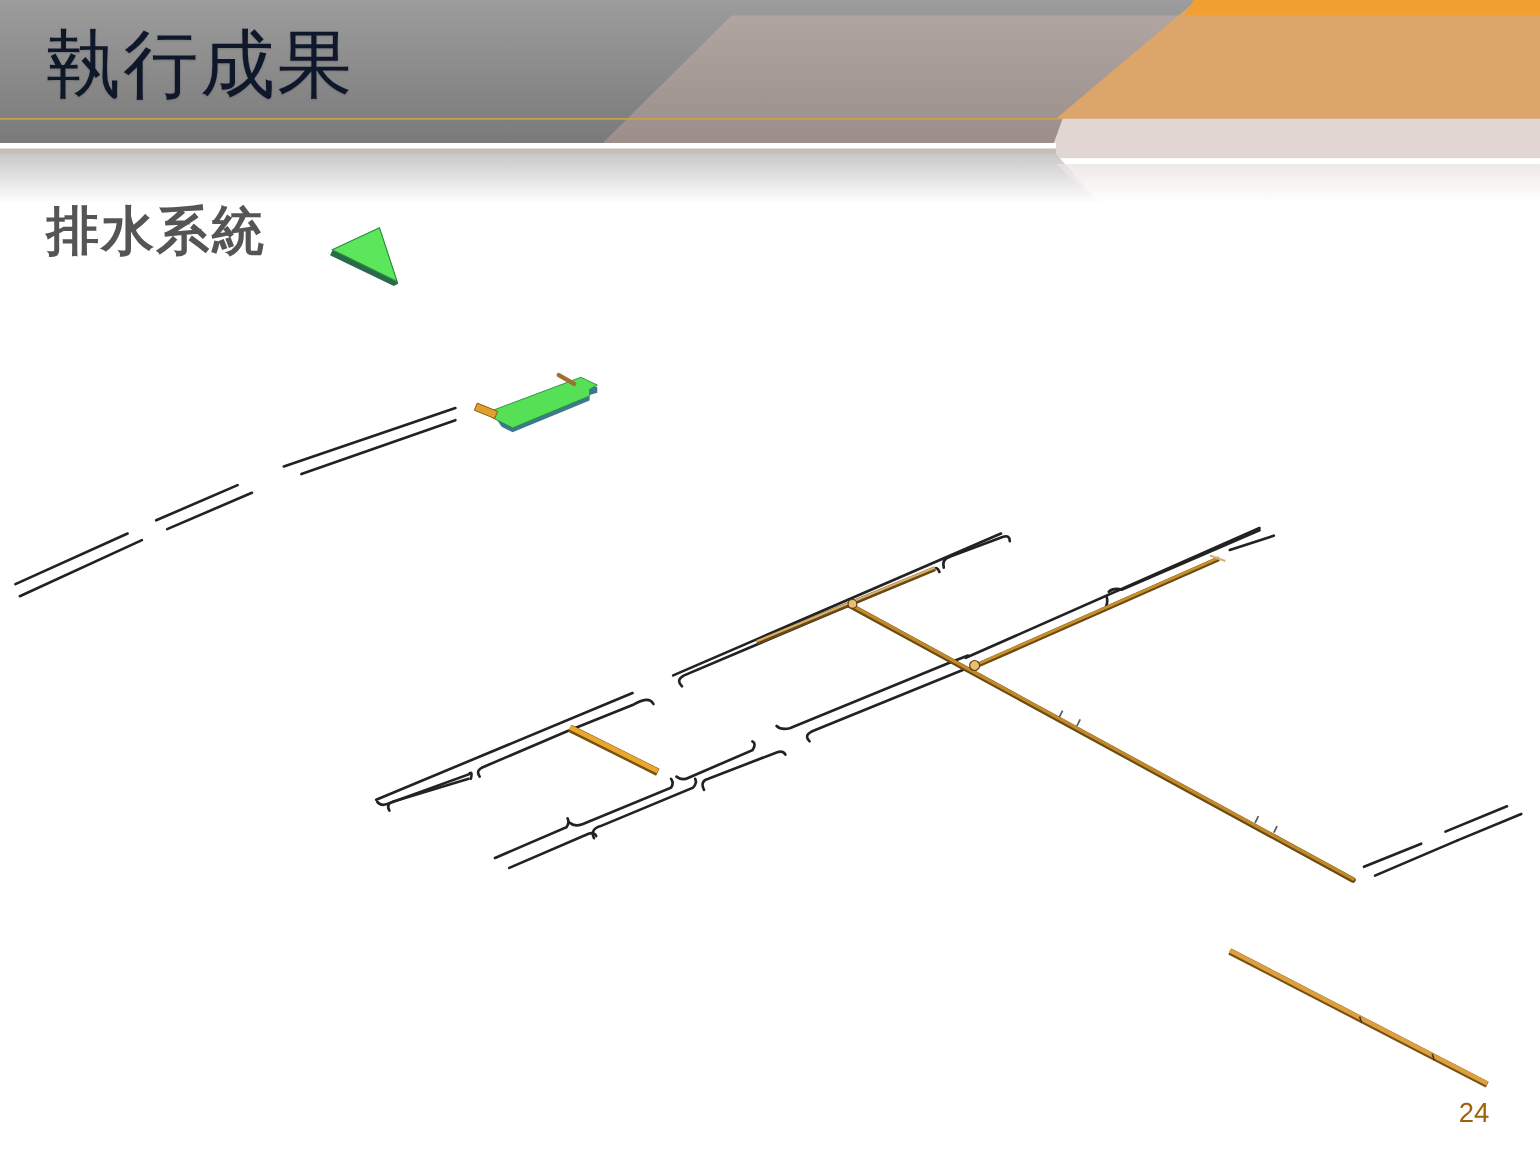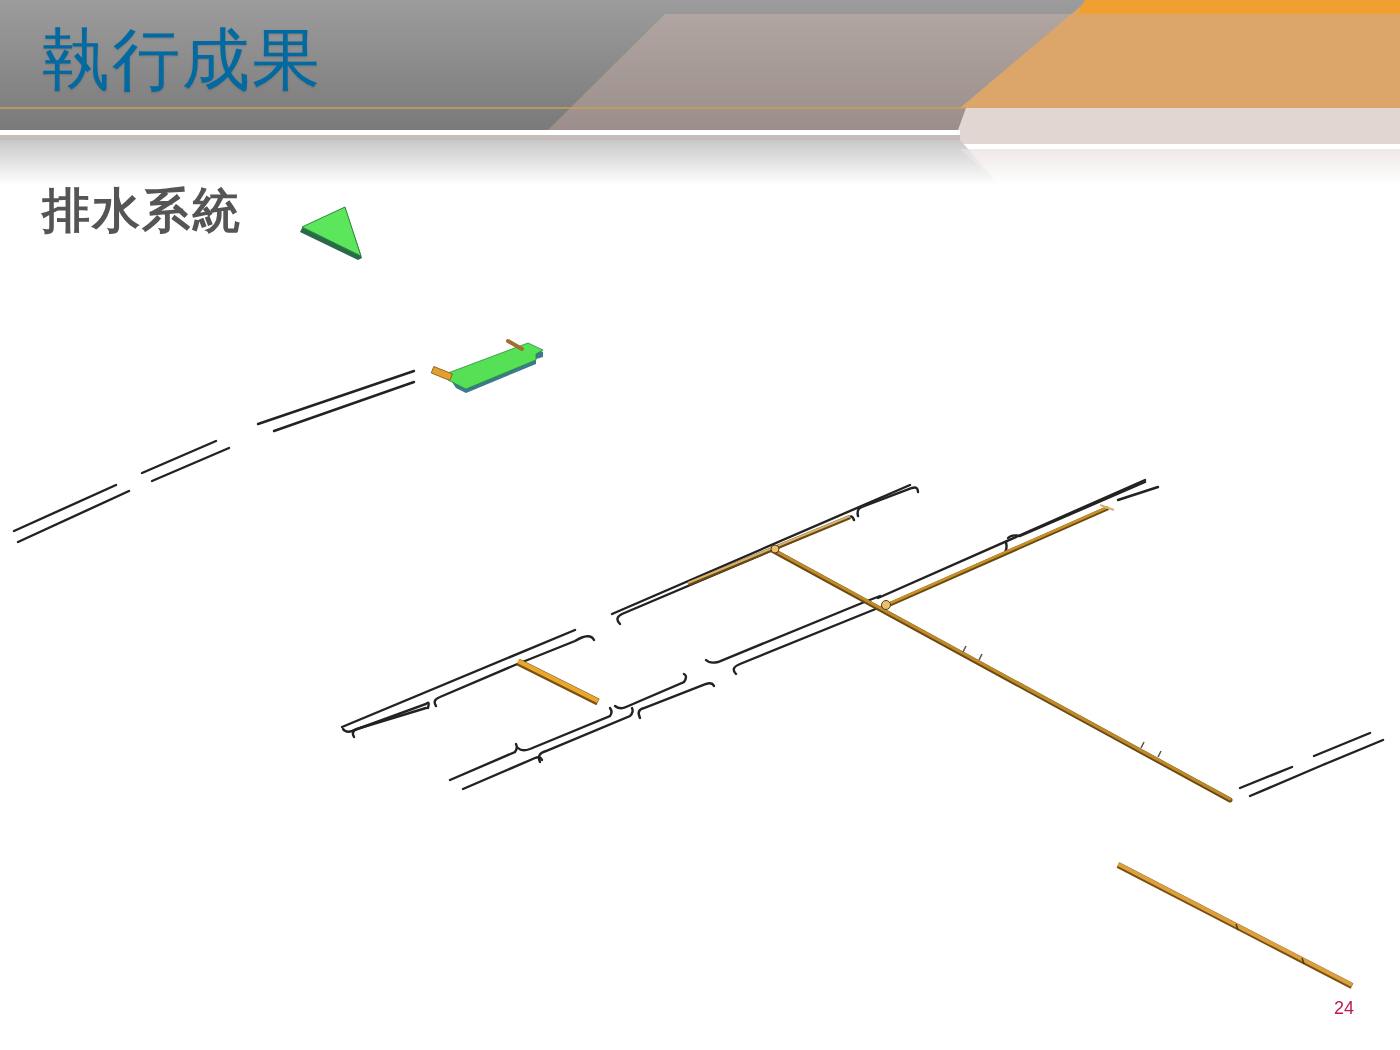--- a/index.html
+++ b/index.html
@@ -7,35 +7,35 @@
       width: 1400px; height: 1050px; position: relative; overflow: hidden;
       background: #ffffff;
       font-family: "DejaVu Sans", "Liberation Sans", sans-serif;
     }
     .header {
       position: absolute; left: 0; top: 0; width: 1400px; height: 200px;
     }
     .header svg { position: absolute; left: 0; top: 0; }
     .slide-title {
       position: absolute; left: 42px; top: 18px;
-      font-size: 68px; font-weight: normal; color: #0369a1;
+      font-size: 68px; font-weight: normal; color: #0f172a;
       letter-spacing: 2px; line-height: 84px;
       text-shadow: 0 1px 2px rgba(0,0,0,0.15);
     }
     .slide-subtitle {
       position: absolute; left: 42px; top: 178px;
       font-size: 48px; font-weight: bold; color: #555555;
       letter-spacing: 2px; line-height: 64px; text-align: center;
     }
     .diagram {
       position: absolute; left: 0; top: 0; width: 1400px; height: 1050px;
     }
     .page-number {
       position: absolute; right: 46px; top: 998px;
-      font-size: 18px; color: #be185d;
+      font-size: 25px; color: #a16207;
       font-family: "Liberation Sans", "DejaVu Sans", sans-serif;
     }
   </style>
 </head>
 <body>
 
 <div class="header">
   <svg width="1400" height="200" viewBox="0 0 1400 200">
     <defs>
       <linearGradient id="gGray" x1="0" y1="0" x2="0" y2="1">

